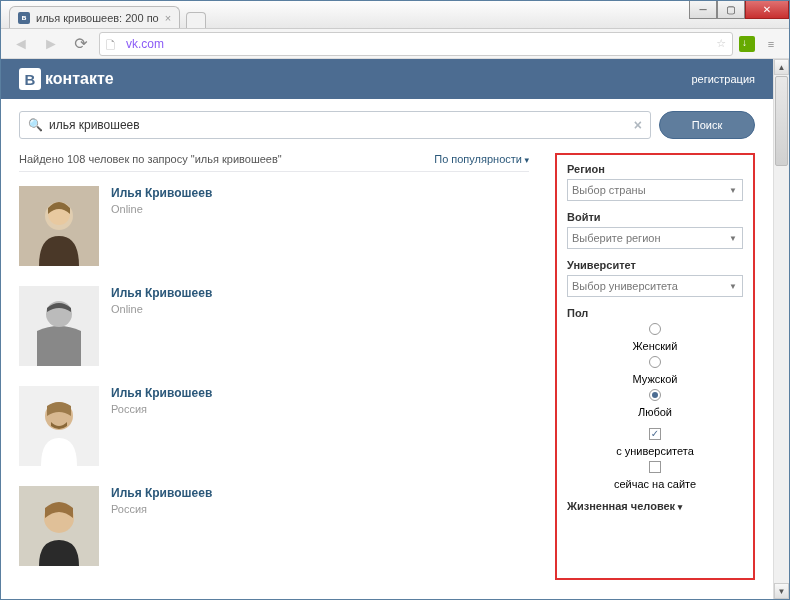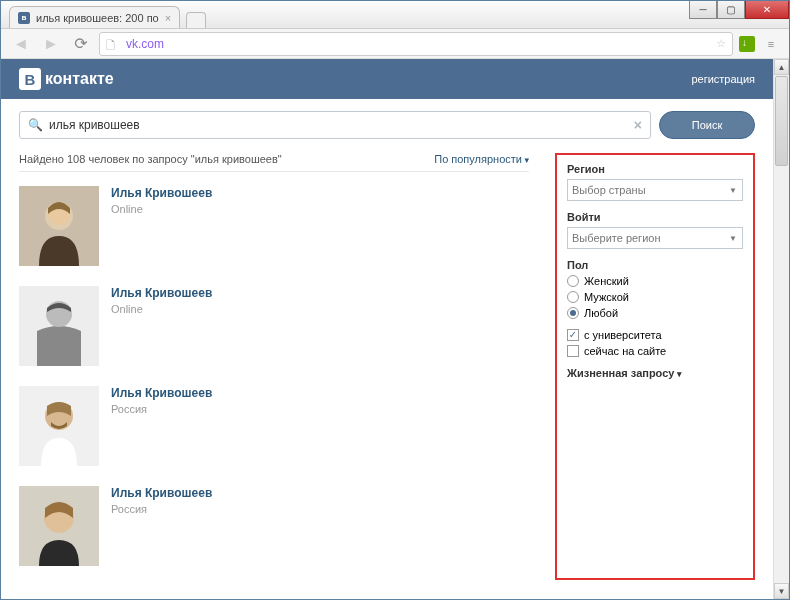--- a/index.html
+++ b/index.html
@@ -72,21 +72,21 @@
   
   
   .filters { width: 200px; border: 2px solid #e03030; padding: 8px 10px; flex-shrink: 0; }
   .filter-block { margin-bottom: 10px; }
   .filter-label { font-weight: bold; color: #333; margin-bottom: 4px; font-size: 11px; }
   .filter-select { width: 100%; height: 22px; border: 1px solid #c3cad2; background: #fff; font-size: 11px; color: #777; padding: 0 4px; cursor: pointer; position: relative; display: flex; align-items: center; }
   .filter-select::after { content: "▼"; position: absolute; right: 5px; font-size: 8px; color: #777; }
   .age-row { display: flex; align-items: center; gap: 4px; }
   .age-row .filter-select { flex: 1; }
   .age-dash { color: #777; }
-  .radio-row, .check-row { display: flex; align-items: center; gap: 5px; margin-bottom: 4px; cursor: pointer; }
+  .radio-row, .check-row { display: flex; align-items: center; gap: 5px; margin-bottom: 4px; cursor: pointer; flex-direction: column; }
   .radio { width: 12px; height: 12px; border: 1px solid #999; border-radius: 50%; display: flex; align-items: center; justify-content: center; }
   .radio.checked::after { content: ""; width: 6px; height: 6px; background: #4c6c91; border-radius: 50%; }
   .checkbox { width: 12px; height: 12px; border: 1px solid #999; display: flex; align-items: center; justify-content: center; color: #4c6c91; font-size: 10px; line-height: 1; }
   .expand-label { font-weight: bold; color: #333; font-size: 11px; cursor: pointer; }
   .expand-label::after { content: " ▾"; font-size: 9px; }
 </style>
 </head>
 <body>
 
 <div class="window">
@@ -216,20 +216,24 @@
             <div class="filters">
               <div class="filter-block">
                 <div class="filter-label">Регион</div>
                 <div class="filter-select">Выбор страны</div>
               </div>
               <div class="filter-block">
                 <div class="filter-label">Войти</div>
                 <div class="filter-select">Выберите регион</div>
               </div>
               <div class="filter-block">
+                <div class="filter-label">Университет</div>
+                <div class="filter-select">Выбор университета</div>
+              </div>
+              <div class="filter-block">
                 <div class="filter-label">Пол</div>
                 <div class="radio-row">
                   <span class="radio"></span>
                   <span>Женский</span>
                 </div>
                 <div class="radio-row">
                   <span class="radio"></span>
                   <span>Мужской</span>
                 </div>
                 <div class="radio-row">
@@ -240,21 +244,21 @@
               <div class="filter-block">
                 <div class="check-row">
                   <span class="checkbox">✓</span>
                   <span>с университета</span>
                 </div>
                 <div class="check-row">
                   <span class="checkbox"></span>
                   <span>сейчас на сайте</span>
                 </div>
               </div>
-              <div class="expand-label">Жизненная запросу</div>
+              <div class="expand-label">Жизненная человек</div>
             </div>
           </div>
         </div>
       </div>
     </div>
 
     <div class="browser-scrollbar">
       <div class="scroll-arrow">▲</div>
       <div class="scroll-thumb"></div>
       <div class="scroll-arrow" style="position:absolute;bottom:0;left:0;right:0">▼</div>

